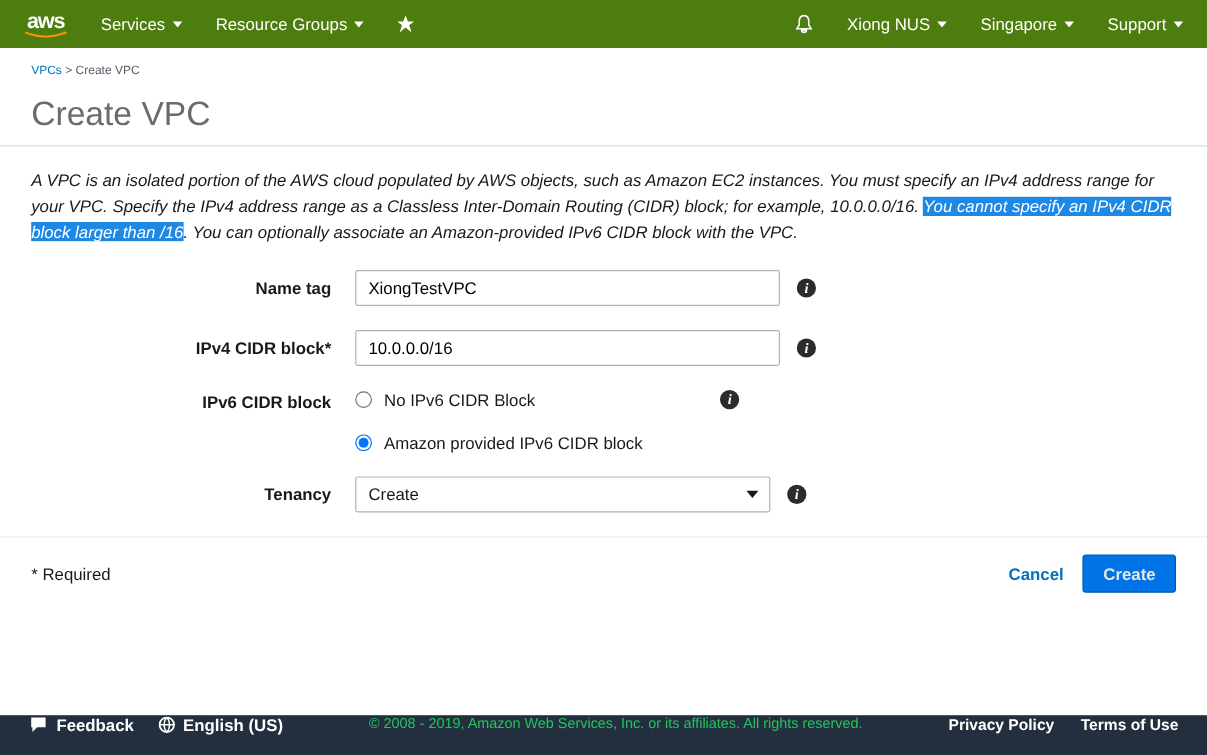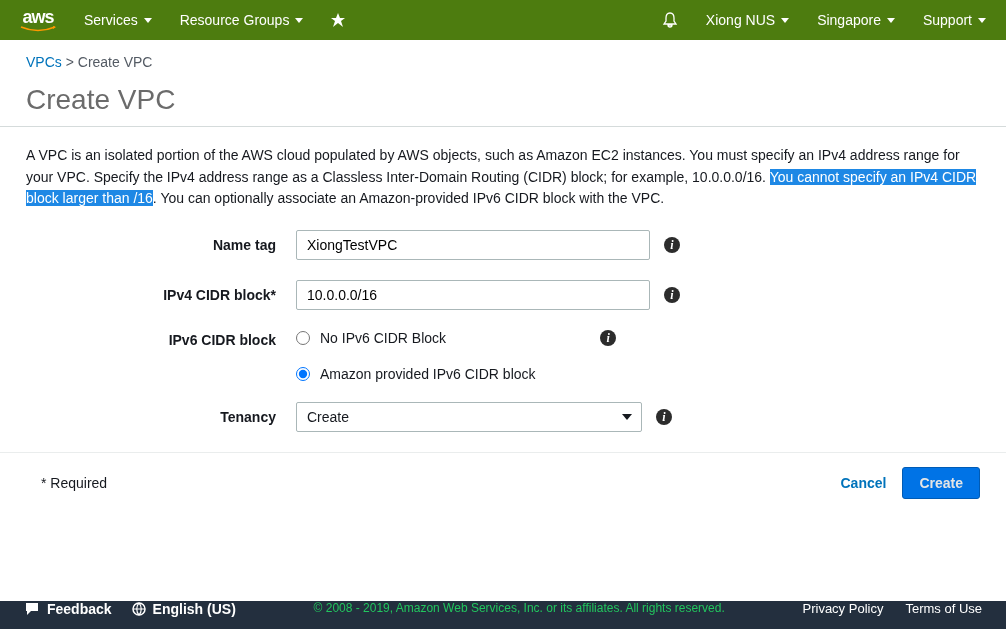--- a/index.html
+++ b/index.html
@@ -8,58 +8,58 @@
   
   .topnav { background: #4d7c0f; color: #fff; height: 40px; display: flex; align-items: center; padding: 0 20px; justify-content: space-between; }
   .topnav-left, .topnav-right { display: flex; align-items: center; gap: 28px; }
   .logo { display:flex; flex-direction:column; align-items:center; }
   .logo-text { font-weight: 700; font-size: 18px; letter-spacing: -1px; line-height:1; }
   .logo-swoosh { width: 36px; height: 6px; }
   .nav-item { color:#fff; font-size:14px; display:flex; align-items:center; gap:6px; cursor:pointer; }
   .caret { width:0; height:0; border-left:4px solid transparent; border-right:4px solid transparent; border-top:5px solid #fff; display:inline-block; }
   
   
-  .breadcrumb { padding: 14px 39px 0 26px; font-size: 14px; color: #545b64; }
+  .breadcrumb { padding: 14px 39px 0 26px; font-size: 10px; color: #545b64; }
   .breadcrumb a { color: #0073bb; text-decoration: none; }
   
   
   .page-title { font-size: 28px; font-weight: 400; color: #6b6b6b; padding: 14px 26px 10px 26px; border-bottom: 1px solid #d5dbdb; margin-bottom: 18px; }
   
   
-  .desc { padding: 0 26px; font-size: 14px; line-height: 1.55; color: #16191f; }
+  .desc { padding: 0 26px; font-size: 14px; line-height: 1.55; color: #16191f; font-style: italic; }
   .highlight { background: #1e88e5; color: #fff; }
   
   
   .form { padding: 20px 26px 0 10px; }
   .form-row { display:flex; align-items:center; margin-bottom: 20px; }
   .form-label { width: 286px; text-align: right; padding-right: 20px; font-size:14px; font-weight:700; color:#16191f; }
   .form-input { width: 354px; padding: 6px 10px; font-size:14px; border:1px solid #aab7b8; border-radius:2px; }
   .info-icon { margin-left: 14px; width:16px; height:16px; border-radius:50%; background:#2c2c2c; color:#fff; font-weight:700; font-style:italic; font-family: Georgia, serif; display:inline-flex; align-items:center; justify-content:center; font-size:12px; }
   .radio-group { display:flex; flex-direction:column; gap:20px; }
   .radio-row { display:flex; align-items:center; gap:10px; }
   .radio-row label { font-size:14px; }
   .select-wrap { position:relative; width:346px; }
   .select-wrap .form-input { width:100%; cursor:pointer; background:#fff; }
   .select-arrow { position:absolute; right:10px; top:50%; transform:translateY(-50%); width:0; height:0; border-left:5px solid transparent; border-right:5px solid transparent; border-top:6px solid #16191f; }
   
   
   .divider { border-top:1px solid #eaeded; margin: 12px 0 0 0; }
   .action-row { display:flex; align-items:center; justify-content:space-between; padding: 14px 26px 30px 26px; }
-  .req { font-size:14px;margin-left:15px; }
+  .req { font-size:14px; }
   .buttons { display:flex; align-items:center; gap:16px; }
   .btn-cancel { color:#0073bb; font-weight:700; cursor:pointer; background:none; border:none; font-size:14px; }
   .btn-create { background:#0073e6; color:#e5e5e5; border:1px solid #005bb5; padding:7px 16px; border-radius:3px; font-size:14px; font-weight:700; cursor:pointer; }
   
   
   .footer-spacer { height: 72px; }
   .footer { position: relative; width:1006px; background:#232f3e; color:#ccc; height:48px; display:flex; align-items:flex-start; padding:0 24px; font-size:12px; justify-content:space-between; }
   .footer-left { display:flex; align-items:center; gap:20px; color:#fff; }
   .footer-left .item { display:flex; align-items:center; gap:7px; font-size:14px; font-weight:700; cursor:pointer; }
   .footer-mid { color:#22c55e; }
-  .footer-right { display:flex; gap:22px; color:#fff; font-weight:400; font-size:13px; }
+  .footer-right { display:flex; gap:22px; color:#fff; font-weight:700; font-size:13px; }
   .footer-right span { cursor:pointer; }
   input[type=radio] { width:14px; height:14px; }
 </style>
 </head>
 <body>
 
 <div class="topnav">
   <div class="topnav-left">
     <div class="logo">
       <span class="logo-text">aws</span>

